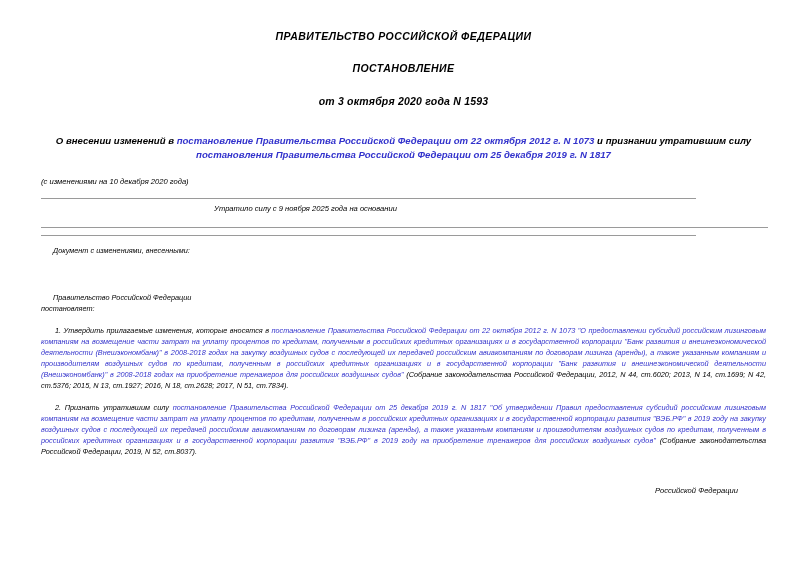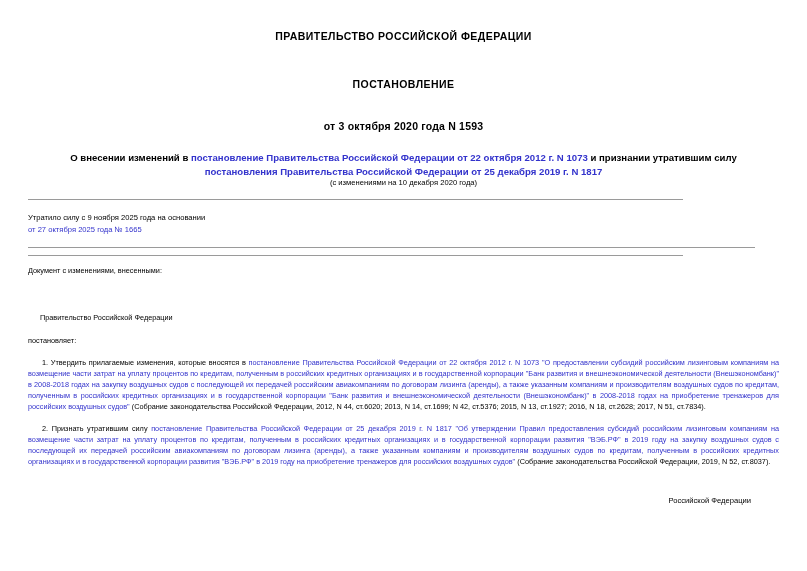--- a/index.html
+++ b/index.html
@@ -14,100 +14,102 @@
     overflow: hidden;
     font-family: "Liberation Sans", "DejaVu Sans", sans-serif;
     color: #000000;
     -webkit-font-smoothing: antialiased;
   }
   .page {
     position: relative;
     width: 807px;
     height: 445px;
     box-sizing: border-box;
-    padding: 0 28px;
+    padding: 0 41px;
+    font-style: italic;
   }
 
   
   .doc-header {
     text-align: center;
     padding-top: 30px;
   }
   .doc-header .org {
     font-size: 10.5px;
     font-weight: bold;
     letter-spacing: .45px;
   }
   .doc-header .kind {
     font-size: 10.5px;
     font-weight: bold;
     letter-spacing: .45px;
-    margin-top: 36px;
+    margin-top: 20px;
   }
   .doc-header .date-num {
     font-size: 10.5px;
     font-weight: bold;
     letter-spacing: .2px;
-    margin-top: 30px;
+    margin-top: 21px;
   }
 
   
   .doc-title {
     text-align: center;
     font-size: 9.6px;
     font-weight: bold;
     line-height: 13.5px;
-    margin-top: 19px;
+    margin-top: 27px;
     padding: 0 8px;
   }
   .doc-title .lnk { color: #3333cc; }
 
   .amend-note {
-    text-align: center;
+    text-align: left;
     font-size: 7.6px;
+    margin-top: 16px;
   }
 
   
   .rule {
     border: 0;
     border-top: 1px solid #9a9a9a;
     margin: 0;
     height: 0;
   }
   .rule-a { margin-top: 12px; width: 655px; }
   .rule-b { margin-top: 12px; width: 727px; }
   .rule-c { margin-top: 7px;  width: 655px; }
 
   
   .repeal {
-    text-align: left;
+    text-align: center;
     font-size: 7.6px;
     line-height: 11.5px;
     padding-right: 196px;
-    margin-top: 12px;
+    margin-top: 4px;
   }
   .repeal .lnk { color: #3333cc; }
 
   
   .amend-block {
     margin-top: 9px;
     font-size: 7.3px;
     line-height: 11px;
   }
-  .amend-block .intro { }
+  .amend-block .intro { margin-left: 12px; }
   .amend-block .entry {
     margin-top: 9px;
     text-align: justify;
   }
   .amend-block .entry .lnk { color: #3333cc; }
 
   
   .body-block { font-size: 7.3px; line-height: 11px; }
   .gov-line { margin-top: 36px; margin-left: 12px; }
-  .decrees  { margin-top: 12px; }
+  .decrees  { }
   .clause {
     margin-top: 11px;
     text-align: justify;
     text-indent: 14px;
   }
   .clause .lnk { color: #3333cc; }
 
   
   .signature {
     margin-top: 28px;
@@ -132,21 +134,20 @@
     <span>О внесении изменений в </span><a class="lnk">постановление Правительства Российской Федерации от 22 октября 2012 г. N 1073</a><span> и признании утратившим силу </span><a class="lnk">постановления</a>
     <a class="lnk">Правительства Российской Федерации от 25 декабря 2019 г. N 1817</a>
   </div>
 
   <div class="amend-note">(с изменениями на 10 декабря 2020 года)</div>
 
   <hr class="rule rule-a">
 
   <div class="repeal">
     <div>Утратило силу с 9 ноября 2025 года на основании</div>
-    <div><a class="lnk">от 27 октября 2025 года № 1665</a></div>
   </div>
 
   <hr class="rule rule-b">
 
   <hr class="rule rule-c">
 
   <div class="amend-block">
     <div class="intro">Документ с изменениями, внесенными:</div>
   </div>
 

